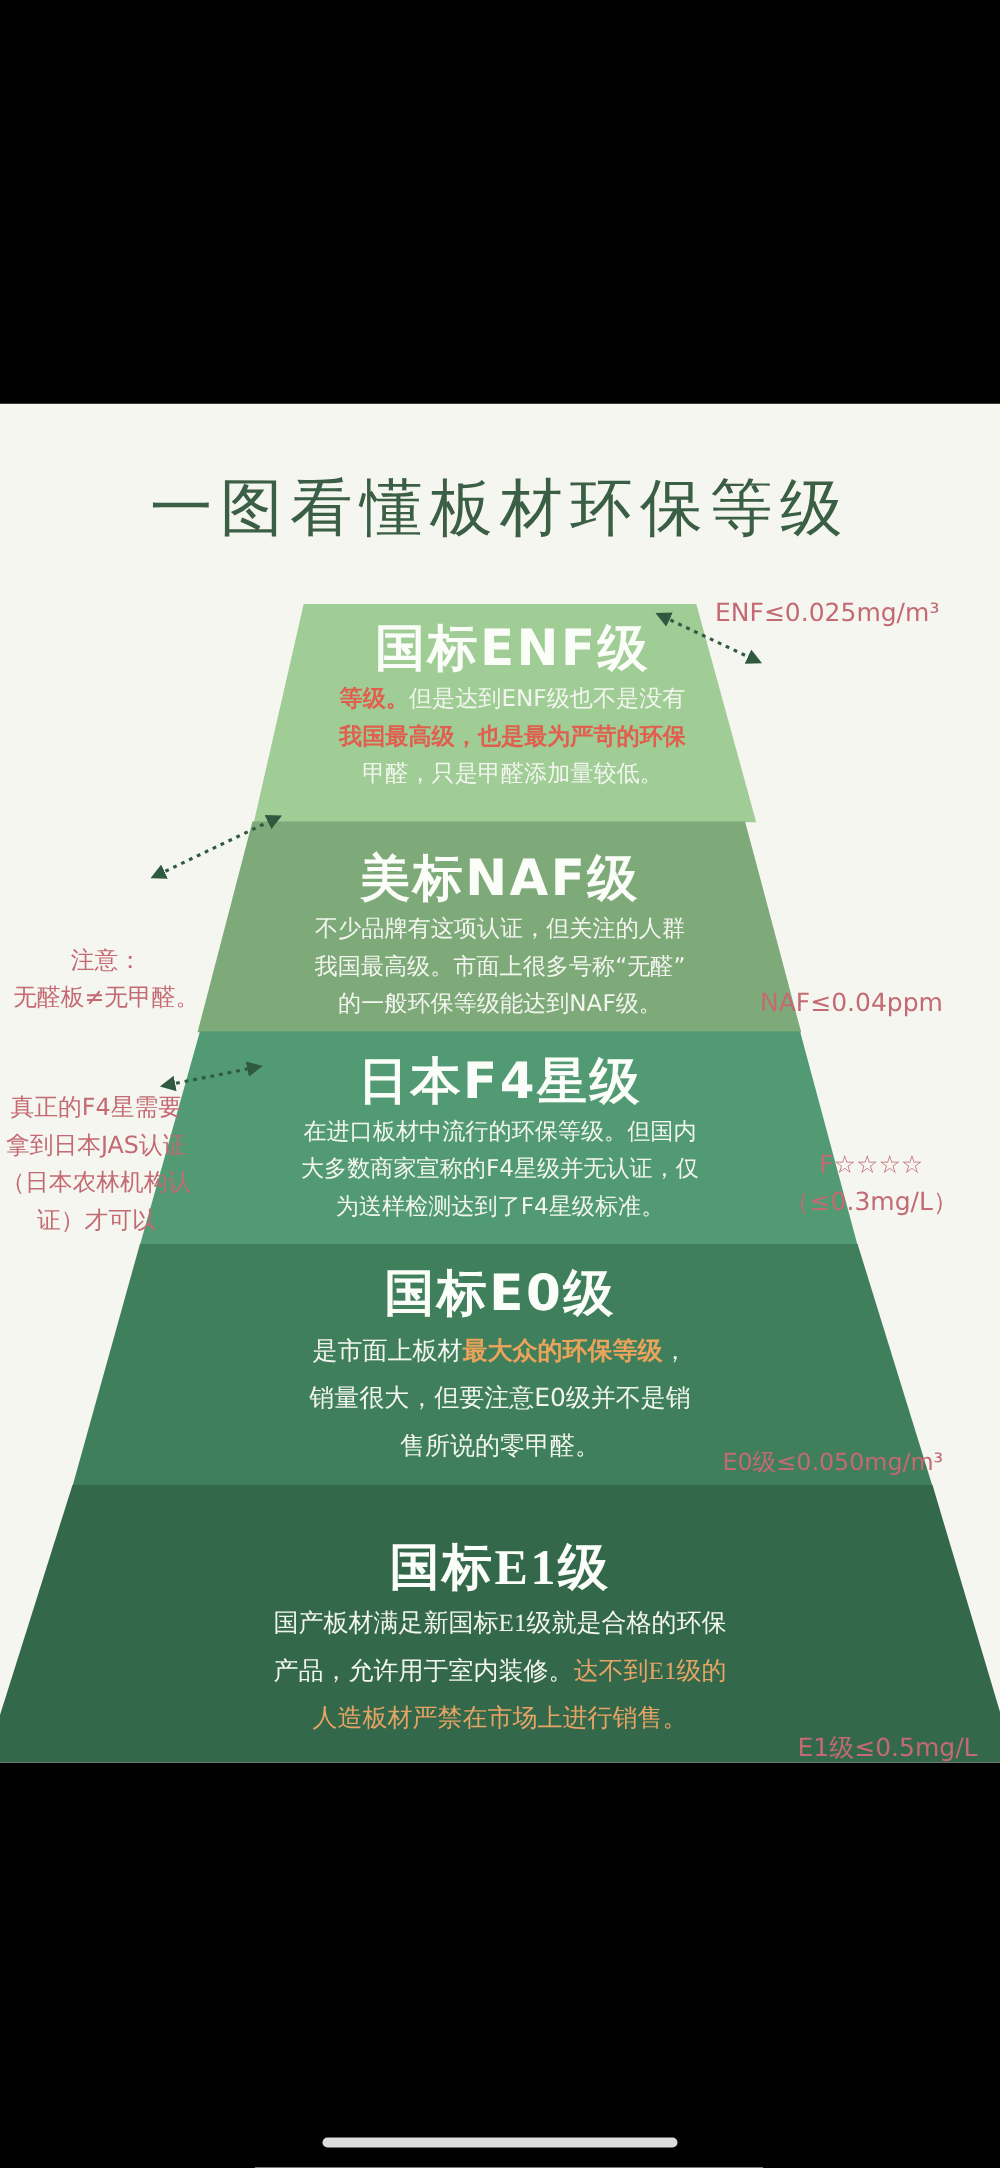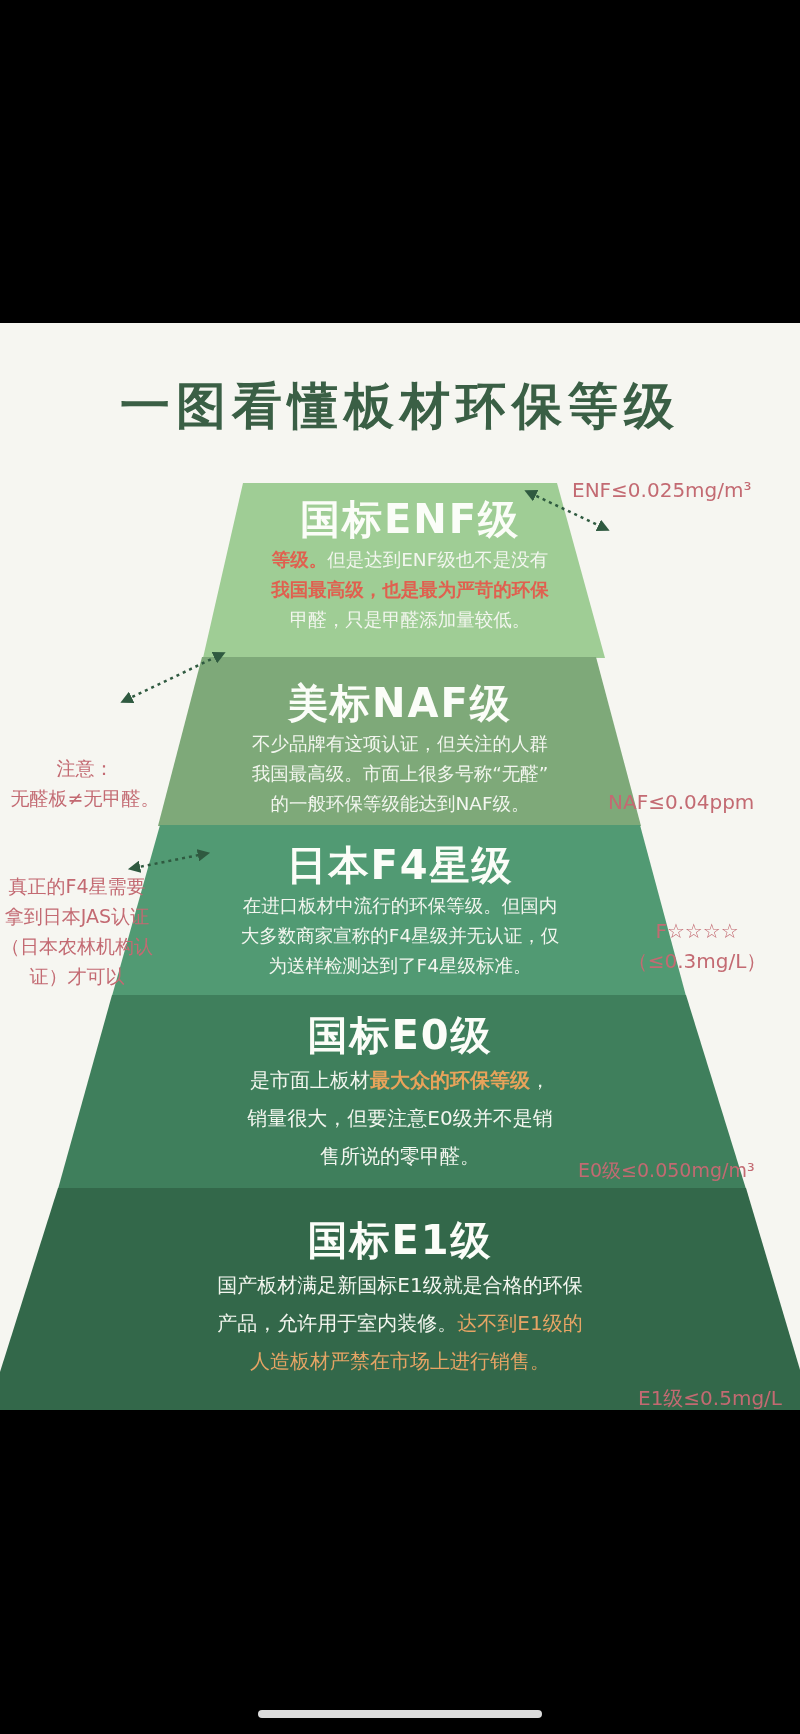--- a/index.html
+++ b/index.html
@@ -7,21 +7,21 @@
     width: 800px; height: 1734px; background: #000;
     position: relative; overflow: hidden;
     font-family: "DejaVu Sans", "Liberation Sans", sans-serif;
   }
   .canvas {
     position: absolute; left: 0; top: 323px; width: 800px; height: 1087px;
     background: #f6f6f1; overflow: hidden;
   }
   .title {
     position: absolute; left: 0; width: 800px; top: 50px;
-    text-align: center; font-size: 50px; font-weight: bold; letter-spacing: 6px;
+    text-align: center; font-size: 50px; font-weight: normal; letter-spacing: 6px;
     color: #3a5f45;
   }
   .layer {
     position: absolute; left: 0; width: 800px;
   }
   .layer .shape { position: absolute; inset: 0; }
   .layer .content {
     position: absolute; left: 0; width: 800px; text-align: center; color: #fff;
   }
   .layer .heading {
@@ -105,21 +105,21 @@
         <div>销量很大，但要注意E0级并不是销</div>
         <div>售所说的零甲醛。</div>
       </div>
     </div>
   </div>
 
   <div class="layer e1" style="top:865px;height:222px;">
     <svg class="shape" width="800" height="222" viewBox="0 0 800 222">
       <polygon points="58,0 746,0 812,222 -12,222" fill="#33684a"></polygon>
     </svg>
-    <div class="content" style="top:26px;">
+    <div class="content" style="top:40px;font-family:Liberation Serif, serif;">
       <div class="heading">国标E1级</div>
       <div class="desc">
         <div>国产板材满足新国标E1级就是合格的环保</div>
         <div><span>产品，允许用于室内装修。</span><span class="orange-soft">达不到E1级的</span></div>
         <div class="orange-soft">人造板材严禁在市场上进行销售。</div>
       </div>
     </div>
   </div>
 
   <div class="note" style="left:572px;top:152px;font-size:20px;">ENF≤0.025mg/m³</div>

